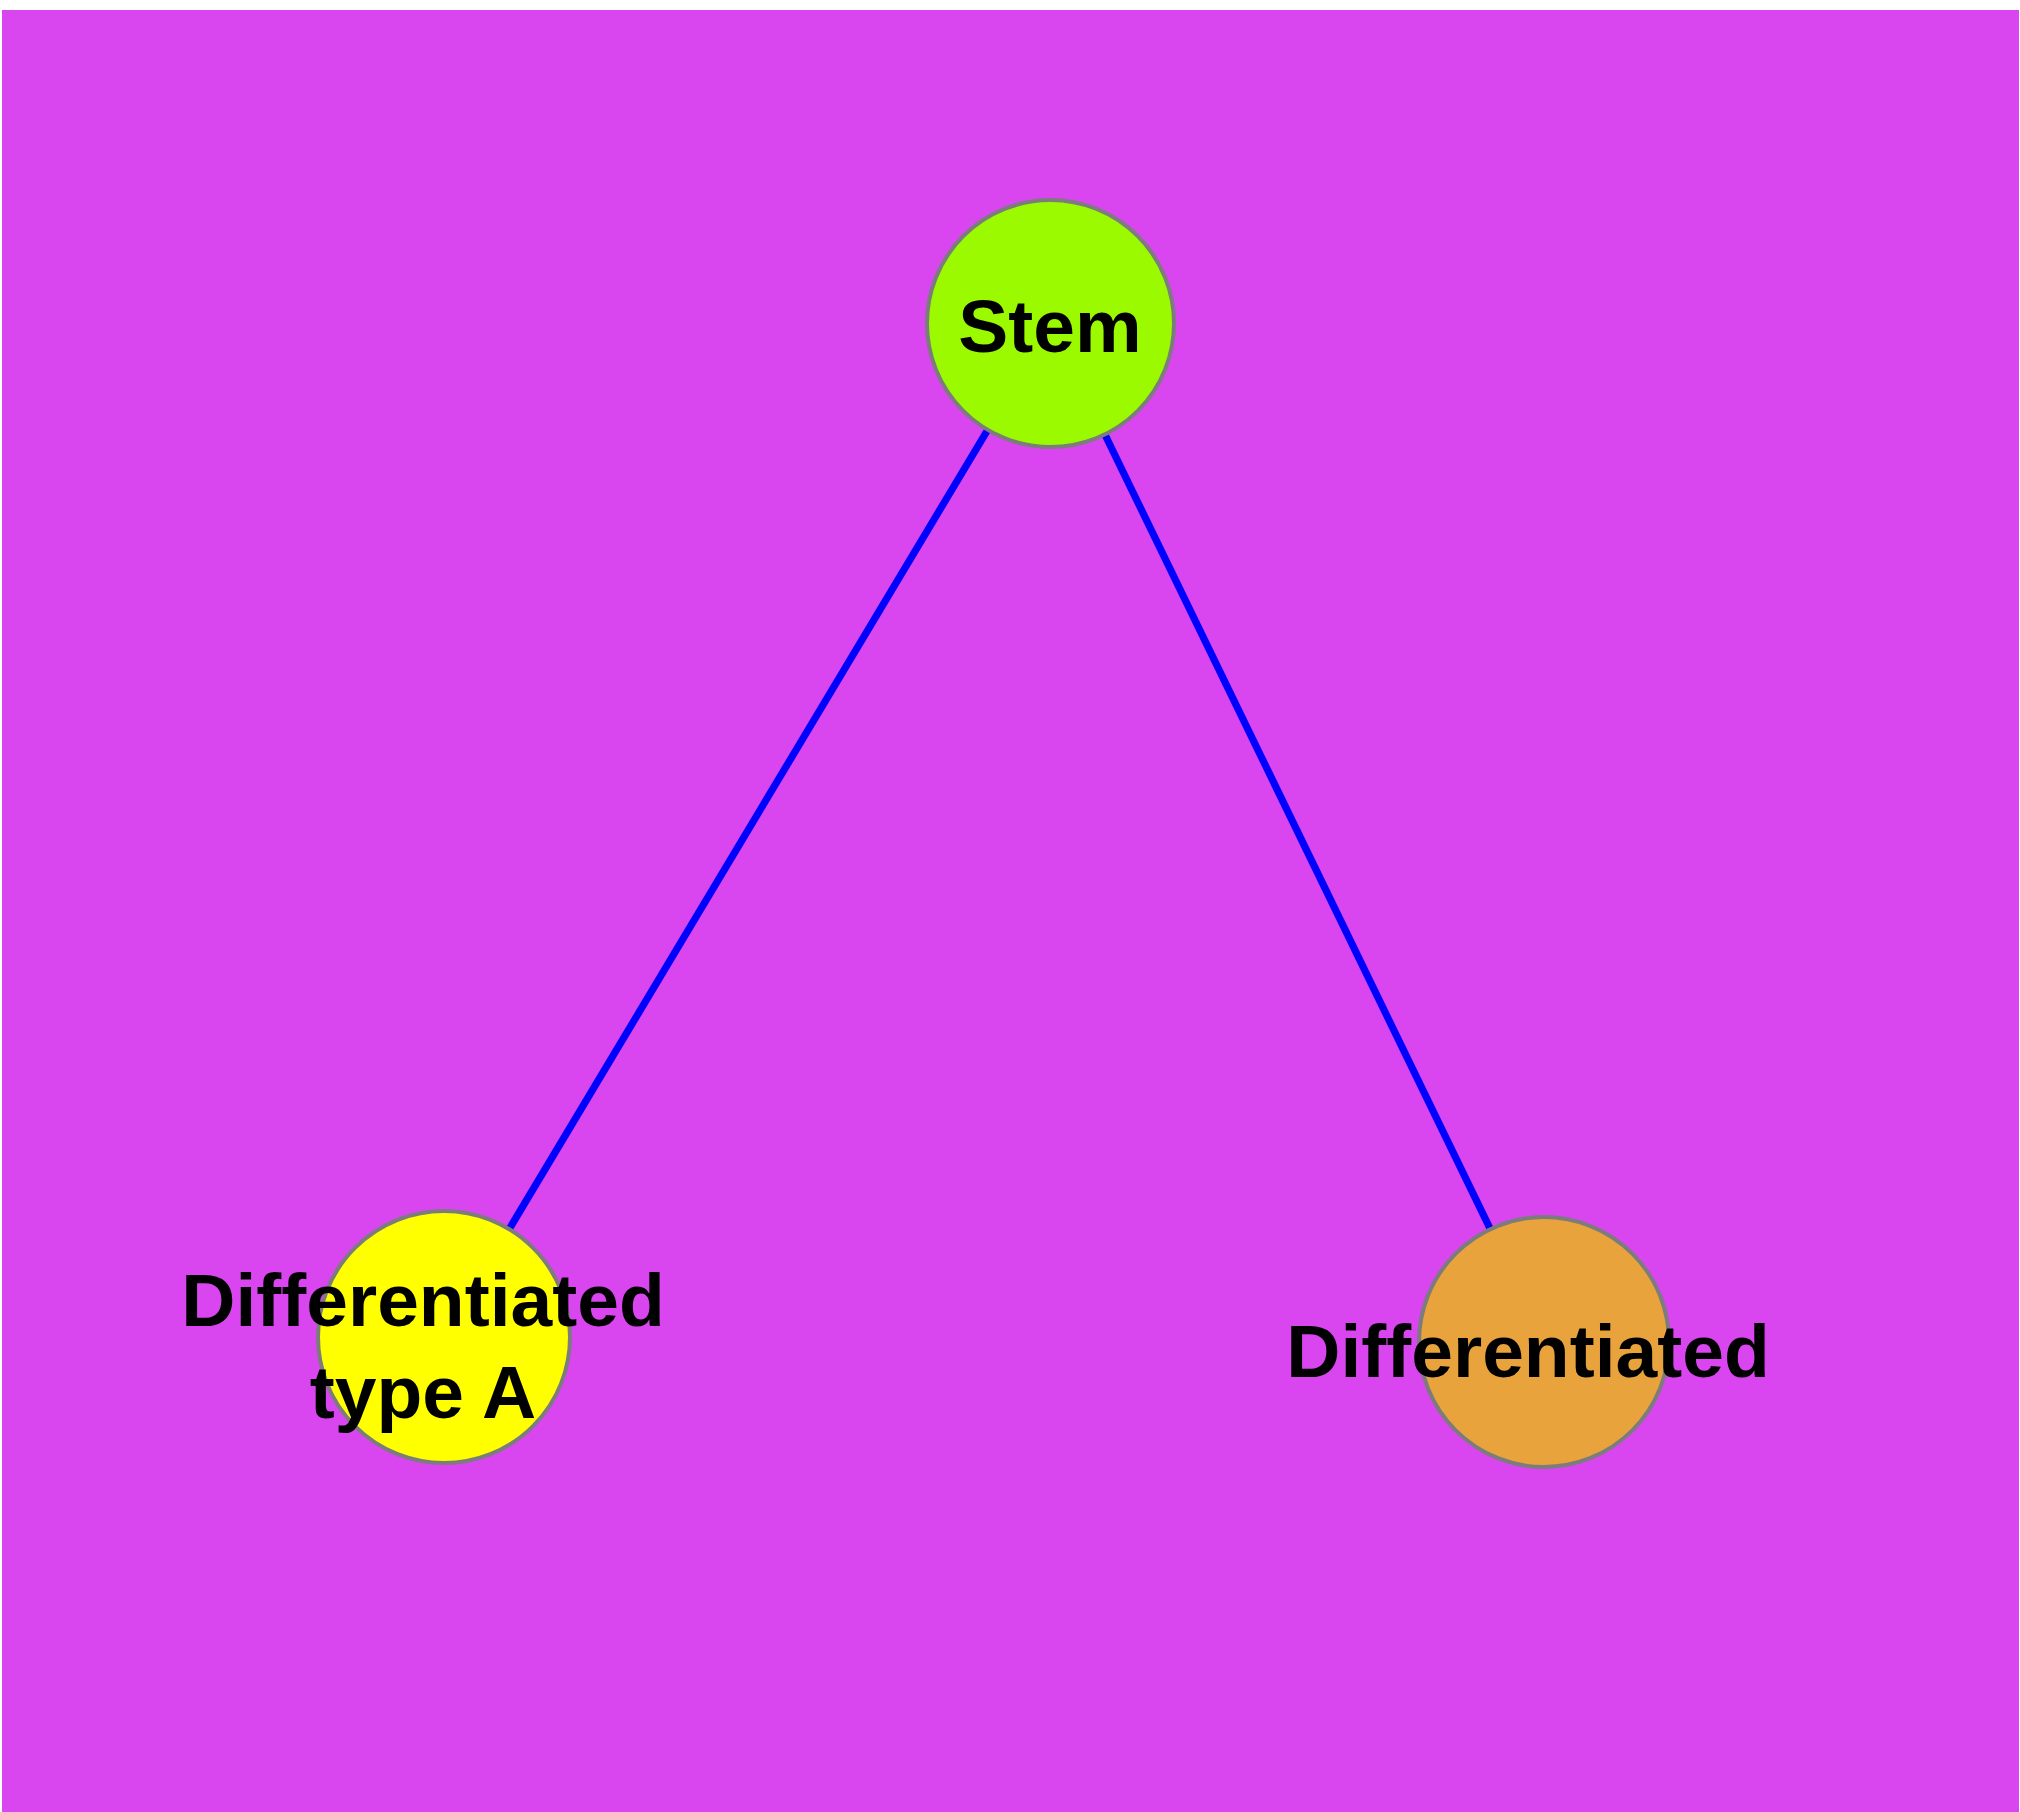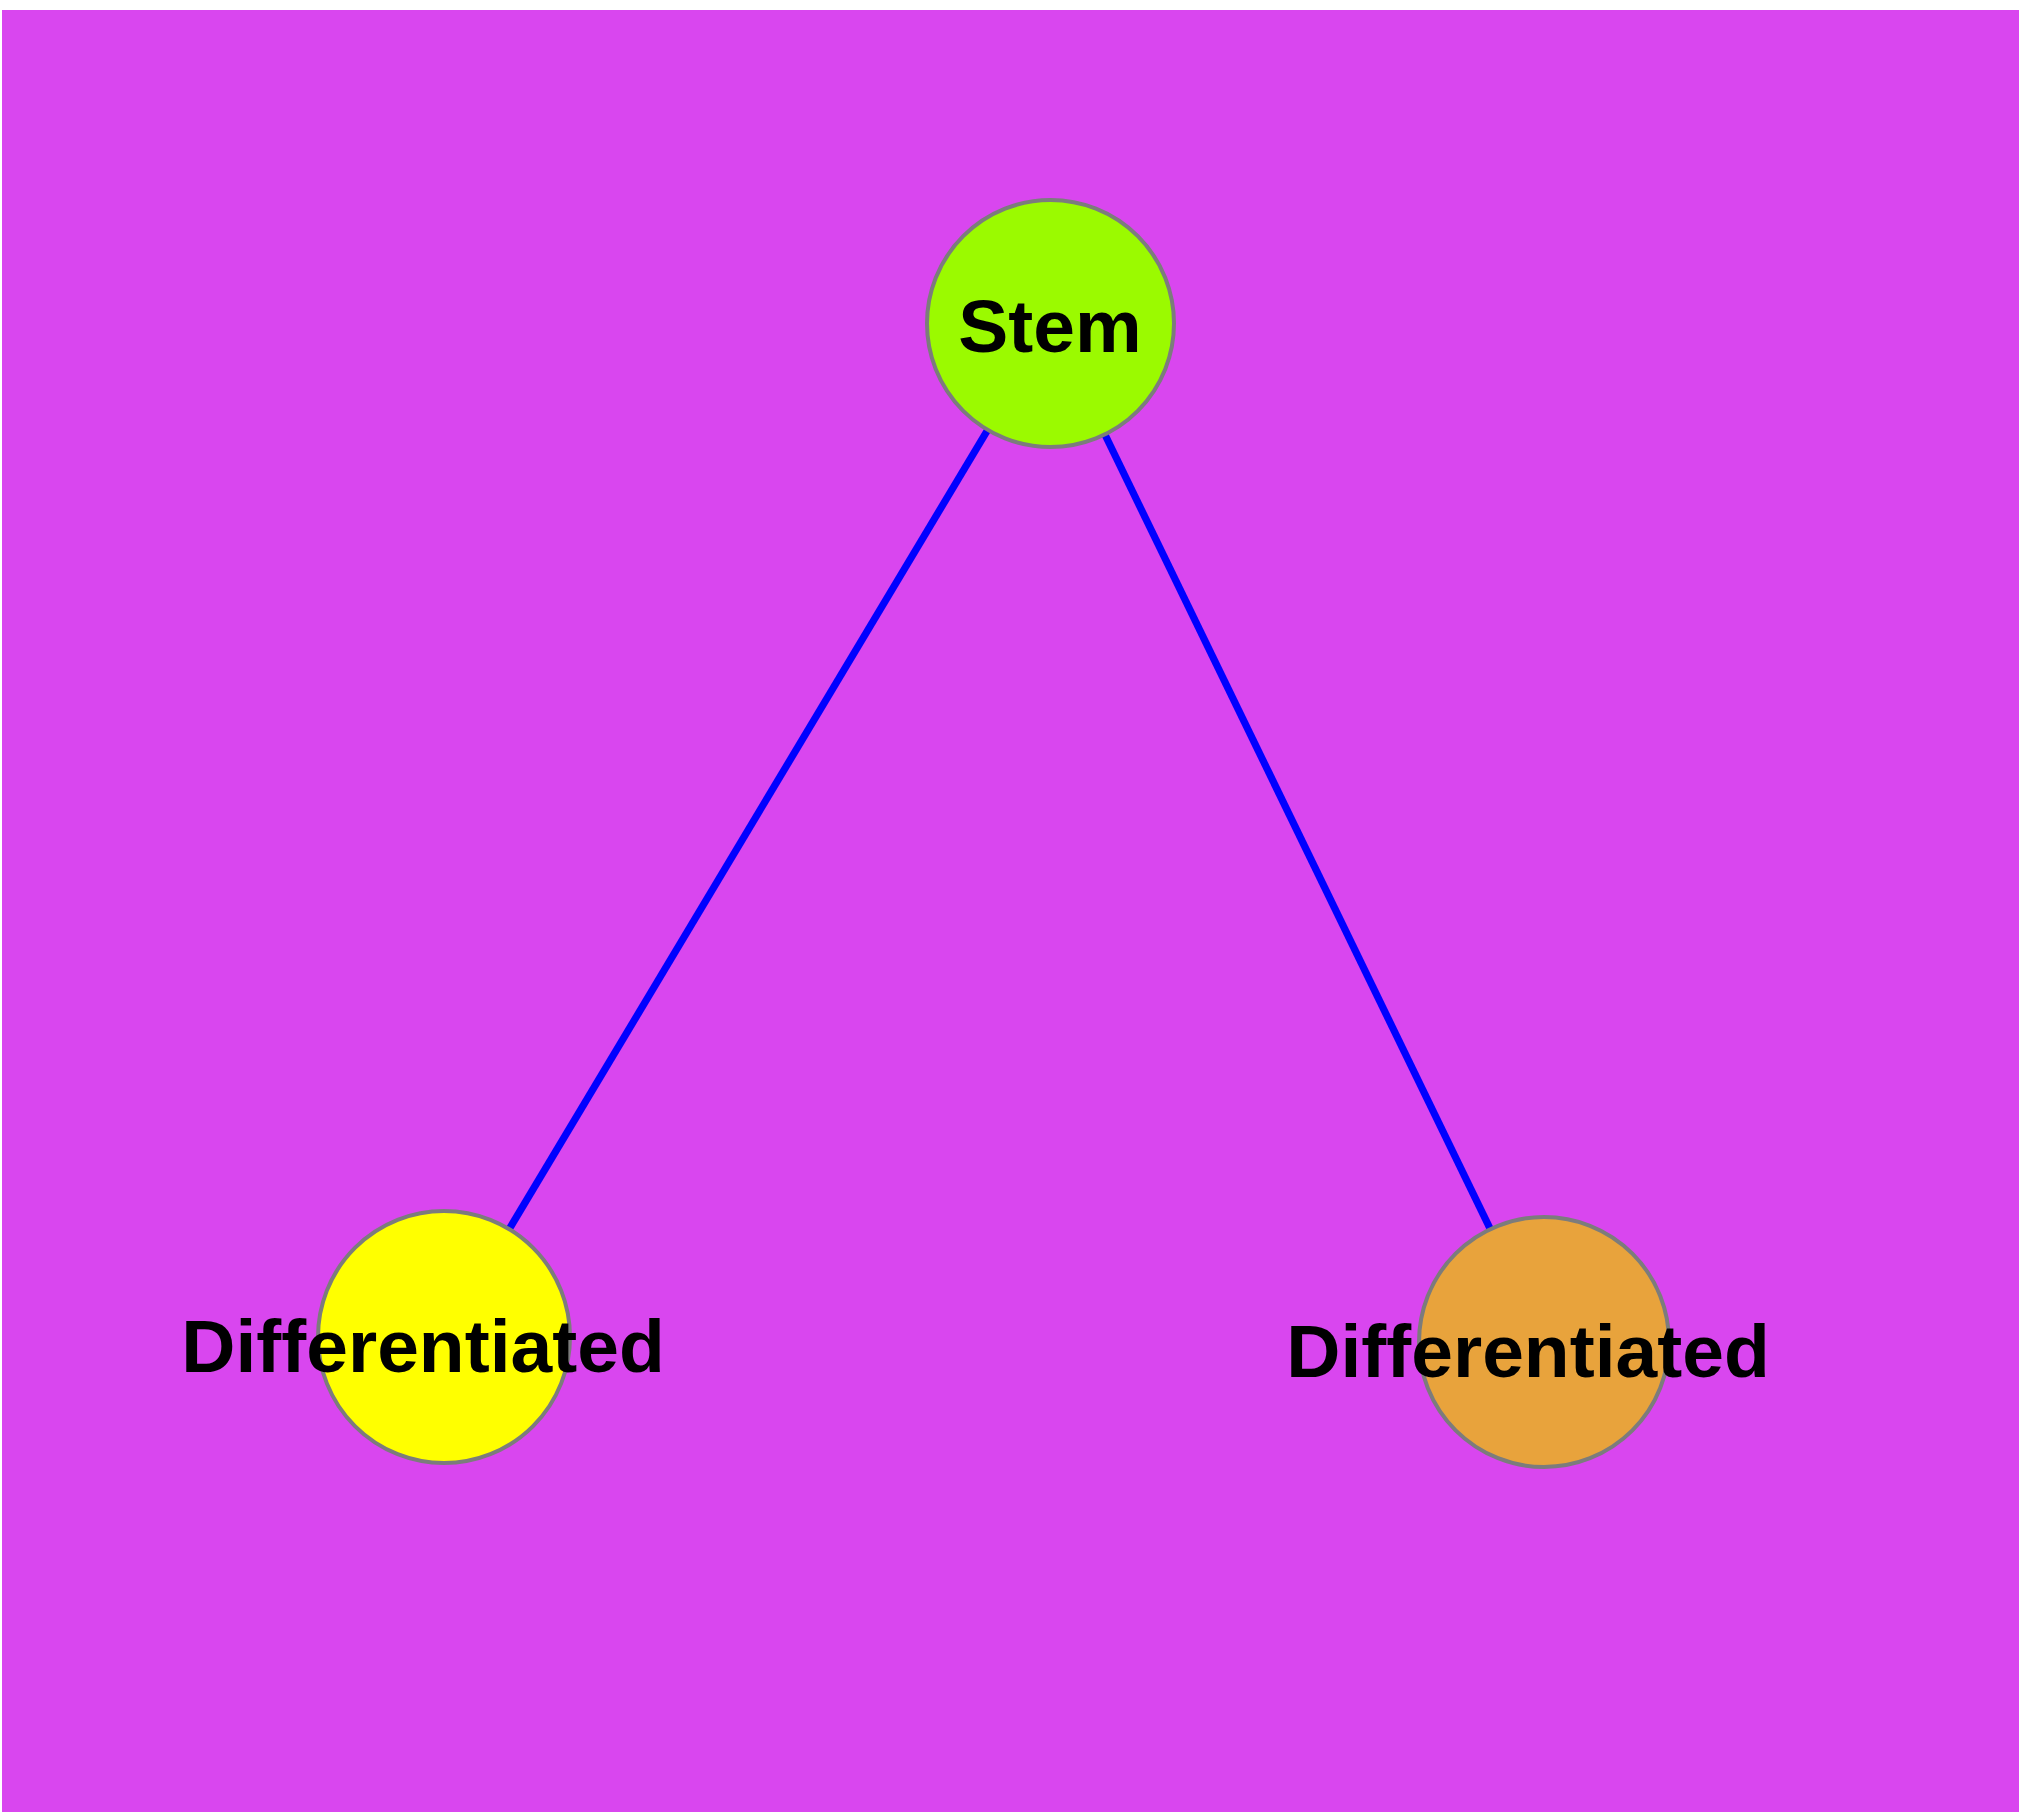--- a/index.html
+++ b/index.html
@@ -52,20 +52,21 @@
   <div class="node" style="left: 923px; top: 188px; width: 251px; height: 251px; background: rgb(155, 250, 0); border: 4.2px solid rgb(124, 124, 124);"></div>
   <div class="node" style="left: 314px; top: 1199px; width: 256px; height: 256px; background: rgb(255, 255, 0); border: 4.2px solid rgb(124, 124, 124);"></div>
   <div class="node" style="left: 1415px; top: 1205px; width: 254px; height: 254px; background: rgb(232, 163, 60); border: 4.2px solid rgb(124, 124, 124);"></div>
 
   <div class="node-label" style="left: 1048px; top: 316px; color: rgb(0, 0, 0);">
     <div>Stem</div>
   </div>
 
   <div class="node-label" style="left: 421px; top: 1336px; color: rgb(0, 0, 0);">
     <div>Differentiated</div>
+    <div>type A</div>
   </div>
 
   <div class="node-label" style="left: 1526px; top: 1341px; color: rgb(0, 0, 0);">
     <div>Differentiated</div>
   </div>
 
 </div>
 
 
 </body></html>

